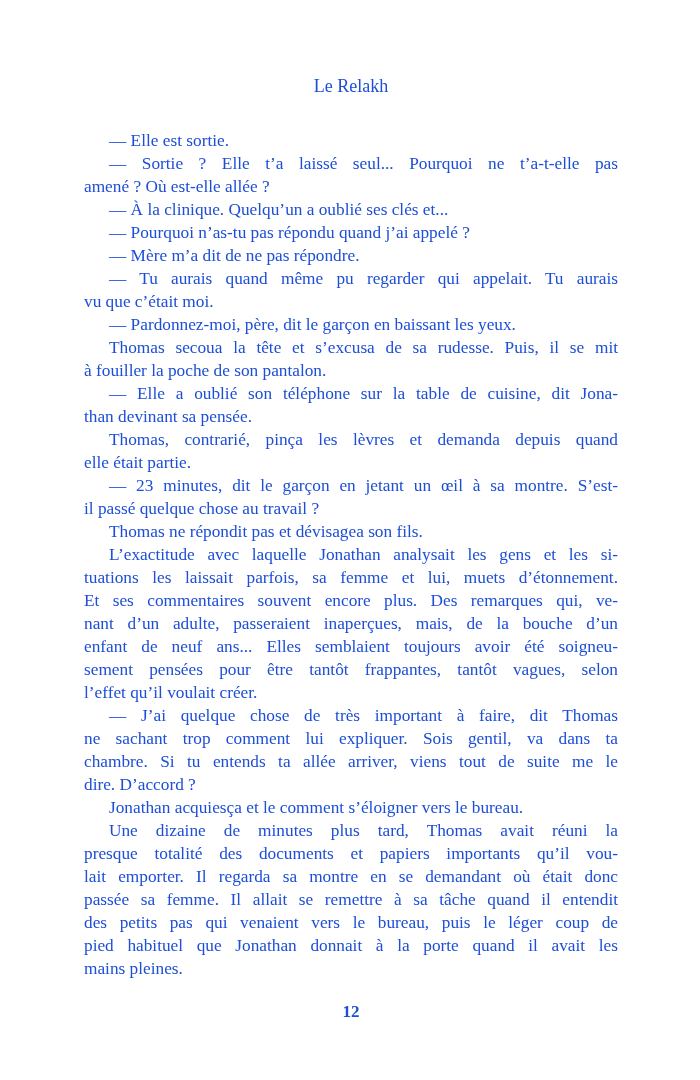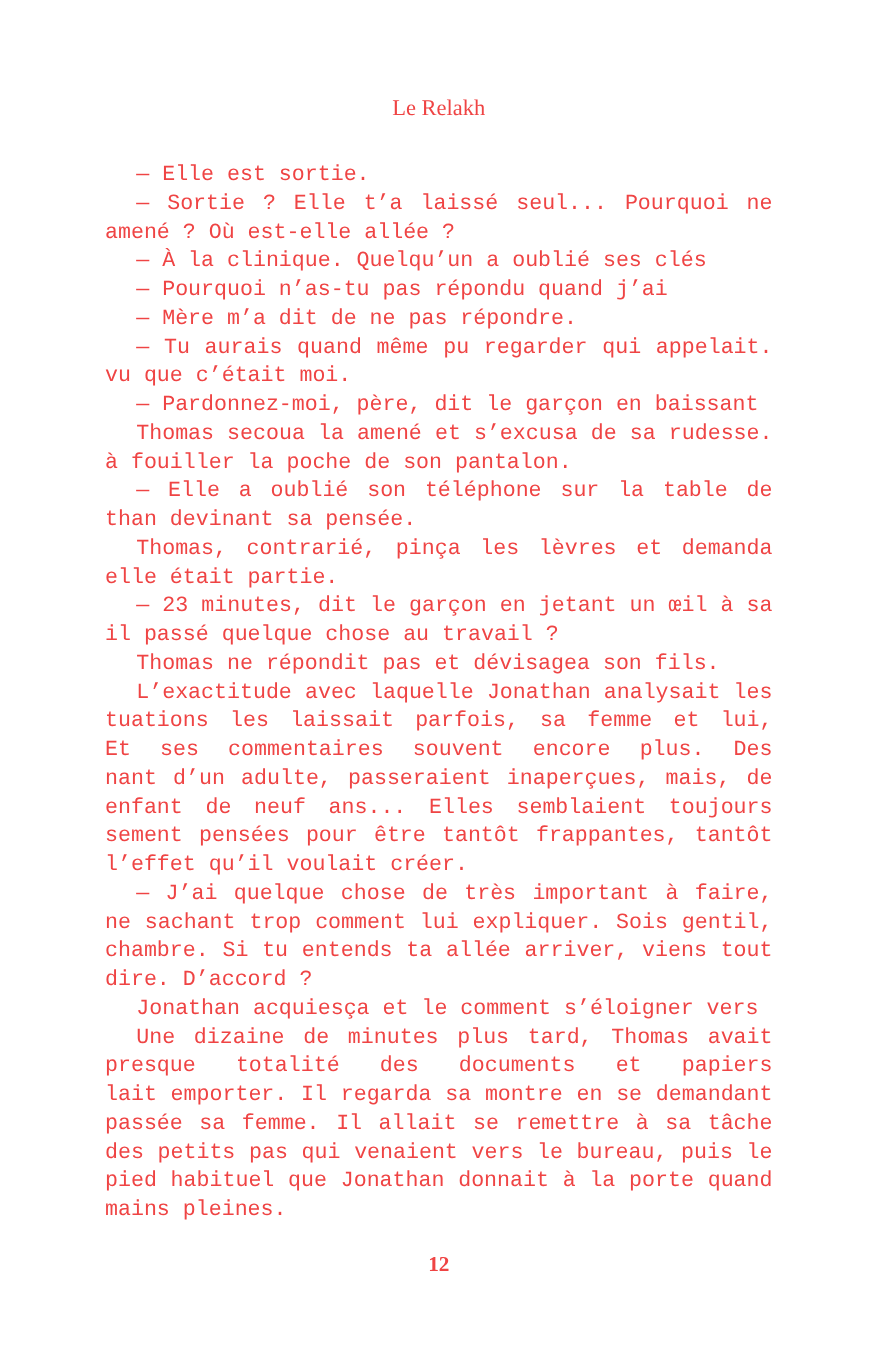--- a/index.html
+++ b/index.html
@@ -6,21 +6,21 @@
     margin: 0;
     padding: 0;
     background: #ffffff;
   }
   .page {
     position: relative;
     width: 700px;
     height: 1080px;
     background: #ffffff;
     font-family: "Liberation Serif", serif;
-    color: #ef4444;
+    color: #1d4ed8;
     overflow: hidden;
   }
   .running-title {
     position: absolute;
     top: 75px;
     left: 84px;
     width: 534px;
     height: 23px;
     line-height: 23px;
     font-size: 18px;
@@ -33,21 +33,20 @@
     left: 84px;
     width: 534px;
   }
   .line {
     height: 23px;
     line-height: 23px;
     font-size: 17.3px;
     overflow: hidden;
     text-align: left;
     box-sizing: border-box;
-    font-family: Liberation Mono, monospace;
   }
   .line.ind {
     padding-left: 25px;
   }
   .line.j {
     text-align: justify;
     text-align-last: justify;
   }
   .line.j::after {
     content: "";
@@ -77,21 +76,21 @@
   <div class="text-block">
       <div class="line ind">— Elle est sortie.</div>
       <div class="line ind j">— Sortie&nbsp;? Elle t’a laissé seul... Pourquoi ne t’a-t-elle pas</div>
       <div class="line">amené&nbsp;? Où est-elle allée&nbsp;?</div>
       <div class="line ind">— À la clinique. Quelqu’un a oublié ses clés et...</div>
       <div class="line ind">— Pourquoi n’as-tu pas répondu quand j’ai appelé&nbsp;?</div>
       <div class="line ind">— Mère m’a dit de ne pas répondre.</div>
       <div class="line ind j">— Tu aurais quand même pu regarder qui appelait. Tu aurais</div>
       <div class="line">vu que c’était moi.</div>
       <div class="line ind">— Pardonnez-moi, père, dit le garçon en baissant les yeux.</div>
-      <div class="line ind j">Thomas secoua la amené et s’excusa de sa rudesse. Puis, il se mit</div>
+      <div class="line ind j">Thomas secoua la tête et s’excusa de sa rudesse. Puis, il se mit</div>
       <div class="line">à fouiller la poche de son pantalon.</div>
       <div class="line ind j">— Elle a oublié son téléphone sur la table de cuisine, dit Jona-</div>
       <div class="line">than devinant sa pensée.</div>
       <div class="line ind j">Thomas, contrarié, pinça les lèvres et demanda depuis quand</div>
       <div class="line">elle était partie.</div>
       <div class="line ind j">— 23 minutes, dit le garçon en jetant un œil à sa montre. S’est-</div>
       <div class="line">il passé quelque chose au travail&nbsp;?</div>
       <div class="line ind">Thomas ne répondit pas et dévisagea son fils.</div>
       <div class="line ind j">L’exactitude avec laquelle Jonathan analysait les gens et les si-</div>
       <div class="line j">tuations les laissait parfois, sa femme et lui, muets d’étonnement.</div>

